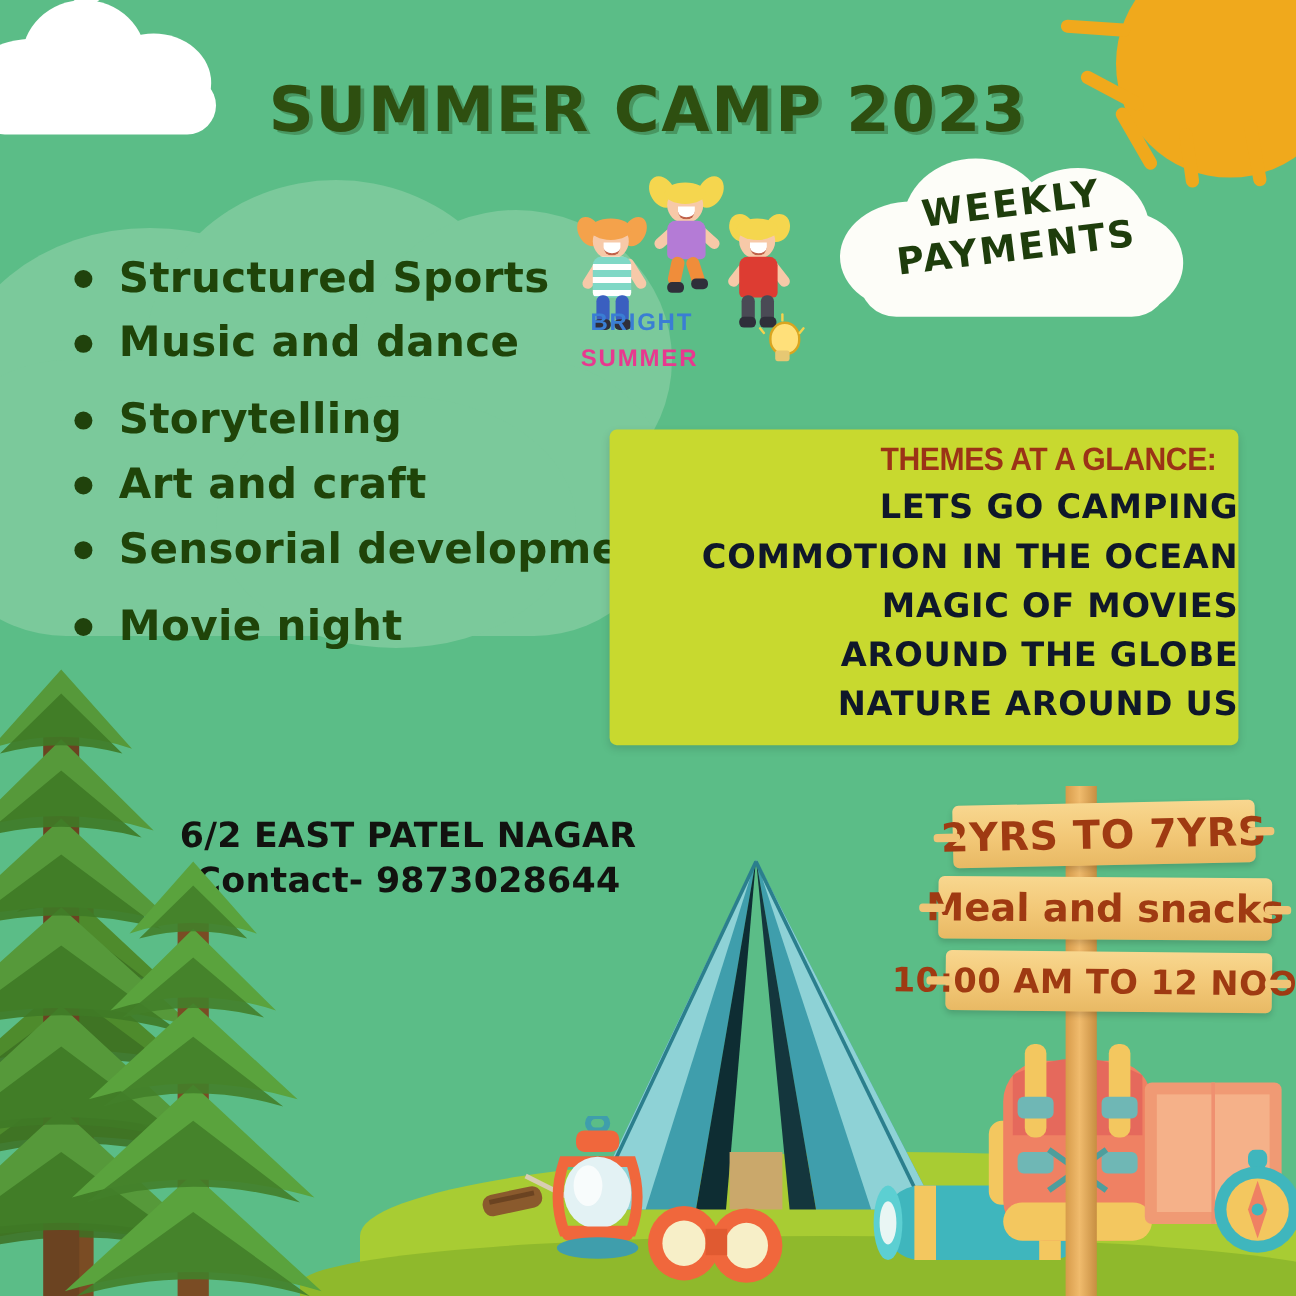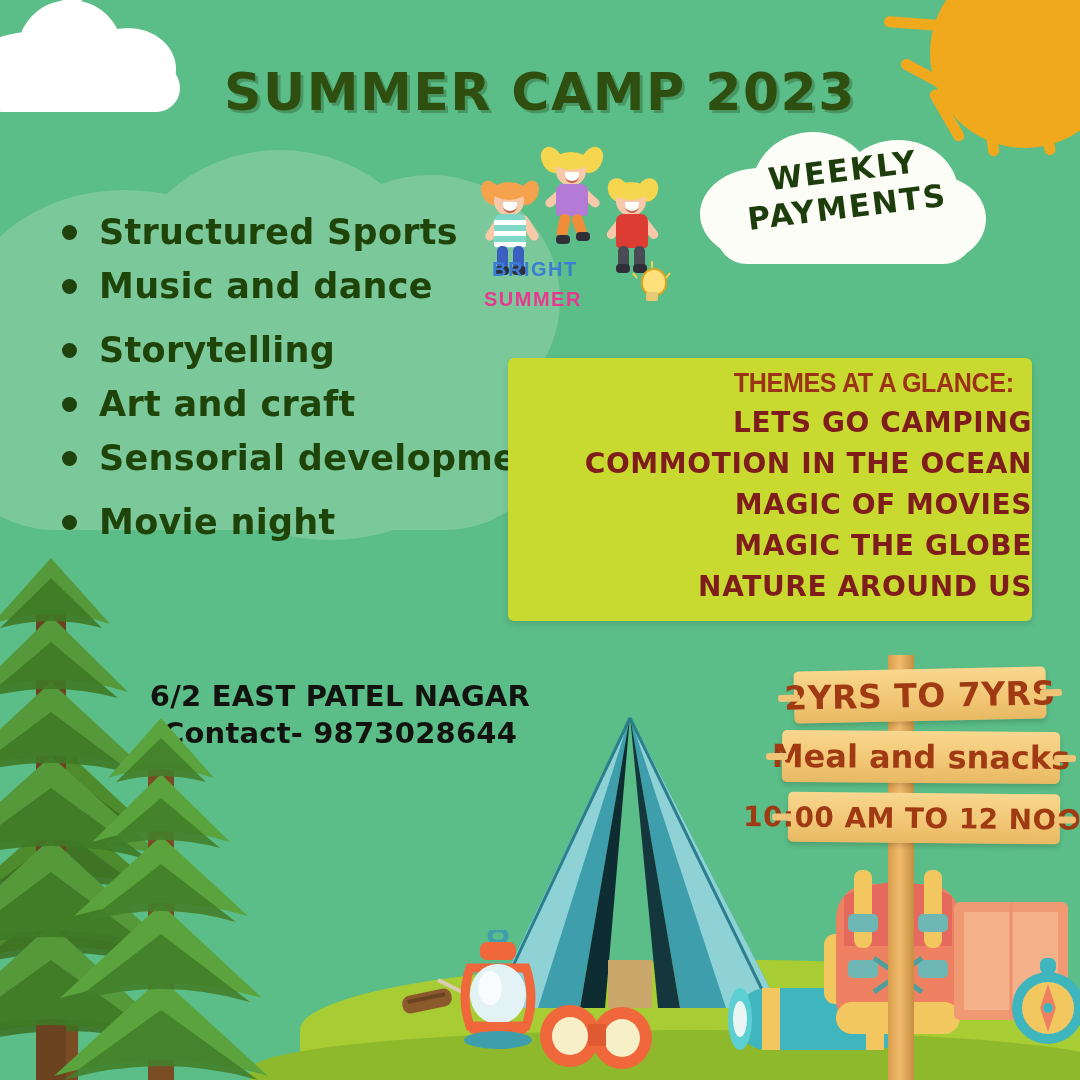--- a/index.html
+++ b/index.html
@@ -131,21 +131,21 @@
   .themes-head {
     color: #9b3317;
     font-size: 27px;
     font-weight: 800;
     letter-spacing: -0.4px;
     font-family: "Liberation Sans", sans-serif;
     transform: scaleX(0.93);
     margin-bottom: 4px;
   }
   .theme-line {
-    color: #7f1d1d;
+    color: #0f172a;
     font-size: 28px;
     font-weight: 800;
     letter-spacing: 0.6px;
     line-height: 1.46;
     font-family: "DejaVu Sans", sans-serif;
   }
 
   
   .address { position: absolute; left: 60px; top: 678px; width: 560px; text-align: center; }
   .addr-line {
@@ -341,21 +341,21 @@
       <div class="b-dot"></div>
       <div class="b-label">Movie night</div>
     </div>
   </div>
 
   <div class="themes">
     <div class="themes-head">THEMES AT A GLANCE:</div>
     <div class="theme-line">LETS GO CAMPING</div>
     <div class="theme-line">COMMOTION IN THE OCEAN</div>
     <div class="theme-line">MAGIC OF MOVIES</div>
-    <div class="theme-line">MAGIC THE GLOBE</div>
+    <div class="theme-line">AROUND THE GLOBE</div>
     <div class="theme-line">NATURE AROUND US</div>
   </div>
 
   <div class="ground"></div>
   <div class="ground-2"></div>
 
   <div class="tent">
     <svg width="400" height="310" viewBox="0 0 400 310">
       <polygon points="200,6 350,298 250,298" fill="#3f9eac"></polygon>
       <polygon points="200,6 60,298 150,298" fill="#3f9eac"></polygon>

